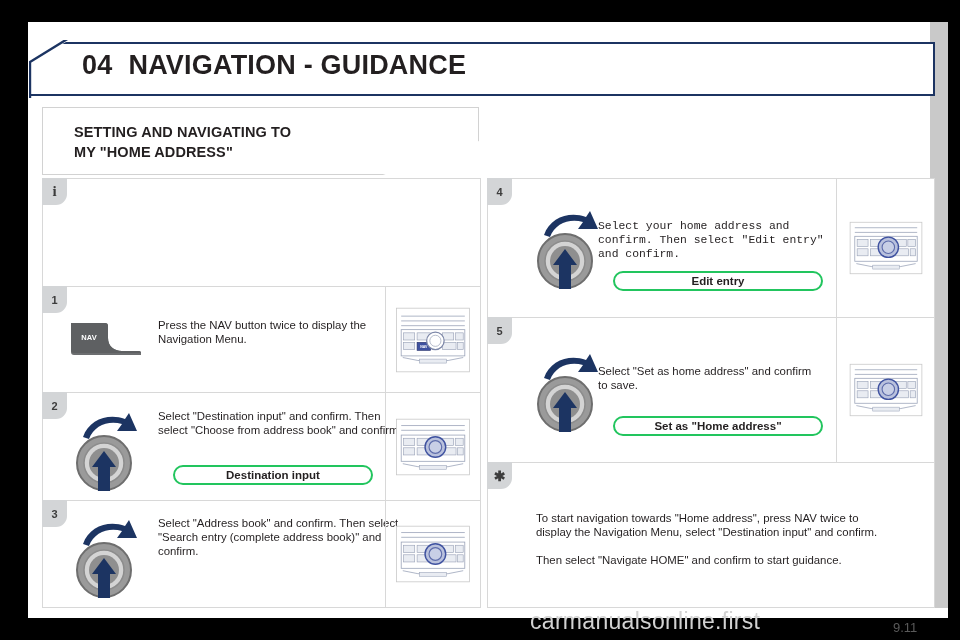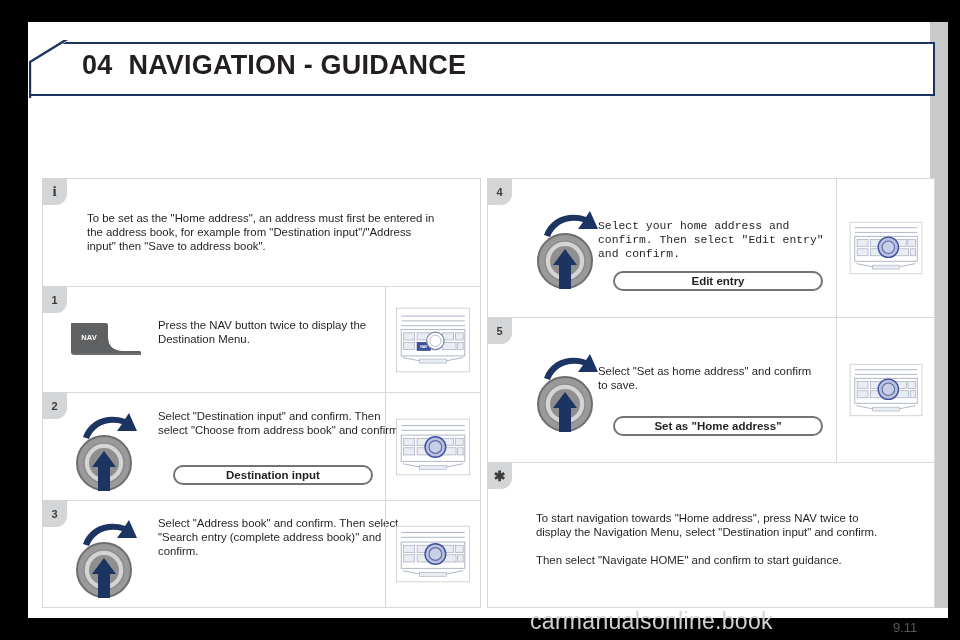--- a/index.html
+++ b/index.html
@@ -43,21 +43,21 @@
   .badge { position:absolute; left:-1px; top:-1px; width:25px; height:27px;
            background:#d3d5d7; border-radius:0 0 11px 0;
            display:flex; align-items:center; justify-content:center;
            font-size:11px; font-weight:bold; color:#3c3c3c; }
   .badge.info { font-size:15px; font-style:normal; font-family:"Liberation Serif", serif; }
   .badge.tip  { font-size:14px; }
 
   .ptext { font-size:11.4px; color:#231f20; line-height:14.2px; }
 
   
-  .pill { border:2px solid #737373; border-radius:12px; height:20px;
+  .pill { border:2px solid #22c55e; border-radius:12px; height:20px;
           display:flex; align-items:center; justify-content:center;
           font-size:11.5px; font-weight:bold; color:#231f20; background:#fff; }
 
   
   .thumbcell { position:absolute; top:0; right:0; height:100%; border-left:1px solid #d8d8d8;
                display:flex; align-items:center; justify-content:center; }
 
   
   .iconcell { position:absolute; }
 
@@ -81,38 +81,43 @@
     <div class="hdr-diag">
       <svg width="48" height="60" viewBox="0 0 48 60">
         <path d="M1,58 L1,22 L40,-2" fill="none" stroke="#1c3462" stroke-width="2.4"></path>
       </svg>
     </div>
     <div class="hdr-txt">
       <span class="hdr-num">04</span><span>NAVIGATION - GUIDANCE</span>
     </div>
   </div>
 
+  <div class="sect">
+    <div class="sect-inner">
+      <div class="sect-line">SETTING AND NAVIGATING TO</div>
+      <div class="sect-line">MY "HOME ADDRESS"</div>
+    </div>
+  </div>
 
   <div class="colL">
 
     <div class="panel" style="height:109px;">
       <div class="badge info">i</div>
-      <div class="ptext" style="position:absolute;left:44px;top:32px;width:350px;">To be set as the "Home address", an address must first be entered in the address book, for example from "Destination input"/"Address input" then "Save to address book".</div>
     </div>
 
     <div class="panel" style="height:106px;">
       <div class="badge">1</div>
       <div class="iconcell" style="left:26px;top:30px;">
         <svg width="72" height="40" viewBox="0 0 72 40">
           <path d="M2,6 h34 a3,3 0 0 1 3,3 v12 c0,8 6,13 14,13 h17 a2,2 0 0 1 2,2 v2 H5 a3,3 0 0 1 -3,-3 Z" fill="#6c6e70"></path>
           <path d="M2,6 h34 a3,3 0 0 1 3,3 v12 c0,8 6,13 14,13 h17 a2,2 0 0 1 2,2 v0 H5 a3,3 0 0 1 -3,-3 Z" fill="#5e6062"></path>
           <text x="20" y="23" font-family="Liberation Sans, sans-serif" font-size="7.5" font-weight="bold" fill="#ffffff" text-anchor="middle">NAV</text>
         </svg>
       </div>
-      <div class="ptext" style="position:absolute;left:115px;top:31px;width:240px;">Press the NAV button twice to display the Destination Menu.</div>
+      <div class="ptext" style="position:absolute;left:115px;top:31px;width:240px;">Press the NAV button twice to display the Navigation Menu.</div>
       <div class="thumbcell" style="width:95px;">
         <svg width="80" height="70" viewBox="0 0 100 88">
           <rect x="4" y="4" width="92" height="80" fill="#fff" stroke="#c8c8c8" stroke-width="1"></rect>
           <g stroke="#9aa3b8" fill="none" stroke-width="1">
             <line x1="10" y1="14" x2="90" y2="14"></line>
             <line x1="10" y1="20" x2="90" y2="20"></line>
             <line x1="10" y1="26" x2="90" y2="26"></line>
             <rect x="10" y="31" width="80" height="33"></rect>
           </g>
           <g fill="#e9ecf2" stroke="#9aa3b8" stroke-width="0.8">
@@ -300,16 +305,16 @@
       </div>
     </div>
 
     <div class="panel" style="height:145px;">
       <div class="badge tip">✱</div>
       <div class="ptext" style="position:absolute;left:48px;top:48px;width:360px;">To start navigation towards "Home address", press NAV twice to display the Navigation Menu, select "Destination input" and confirm.</div>
       <div class="ptext" style="position:absolute;left:48px;top:90px;width:360px;">Then select "Navigate HOME" and confirm to start guidance.</div>
     </div>
   </div>
 
-  <div class="wm-bot">carmanualsonline.book</div>
+  <div class="wm-bot">carmanualsonline.first</div>
   <div class="pgnum">9.11</div>
 
 </div>
 
 </body></html>

